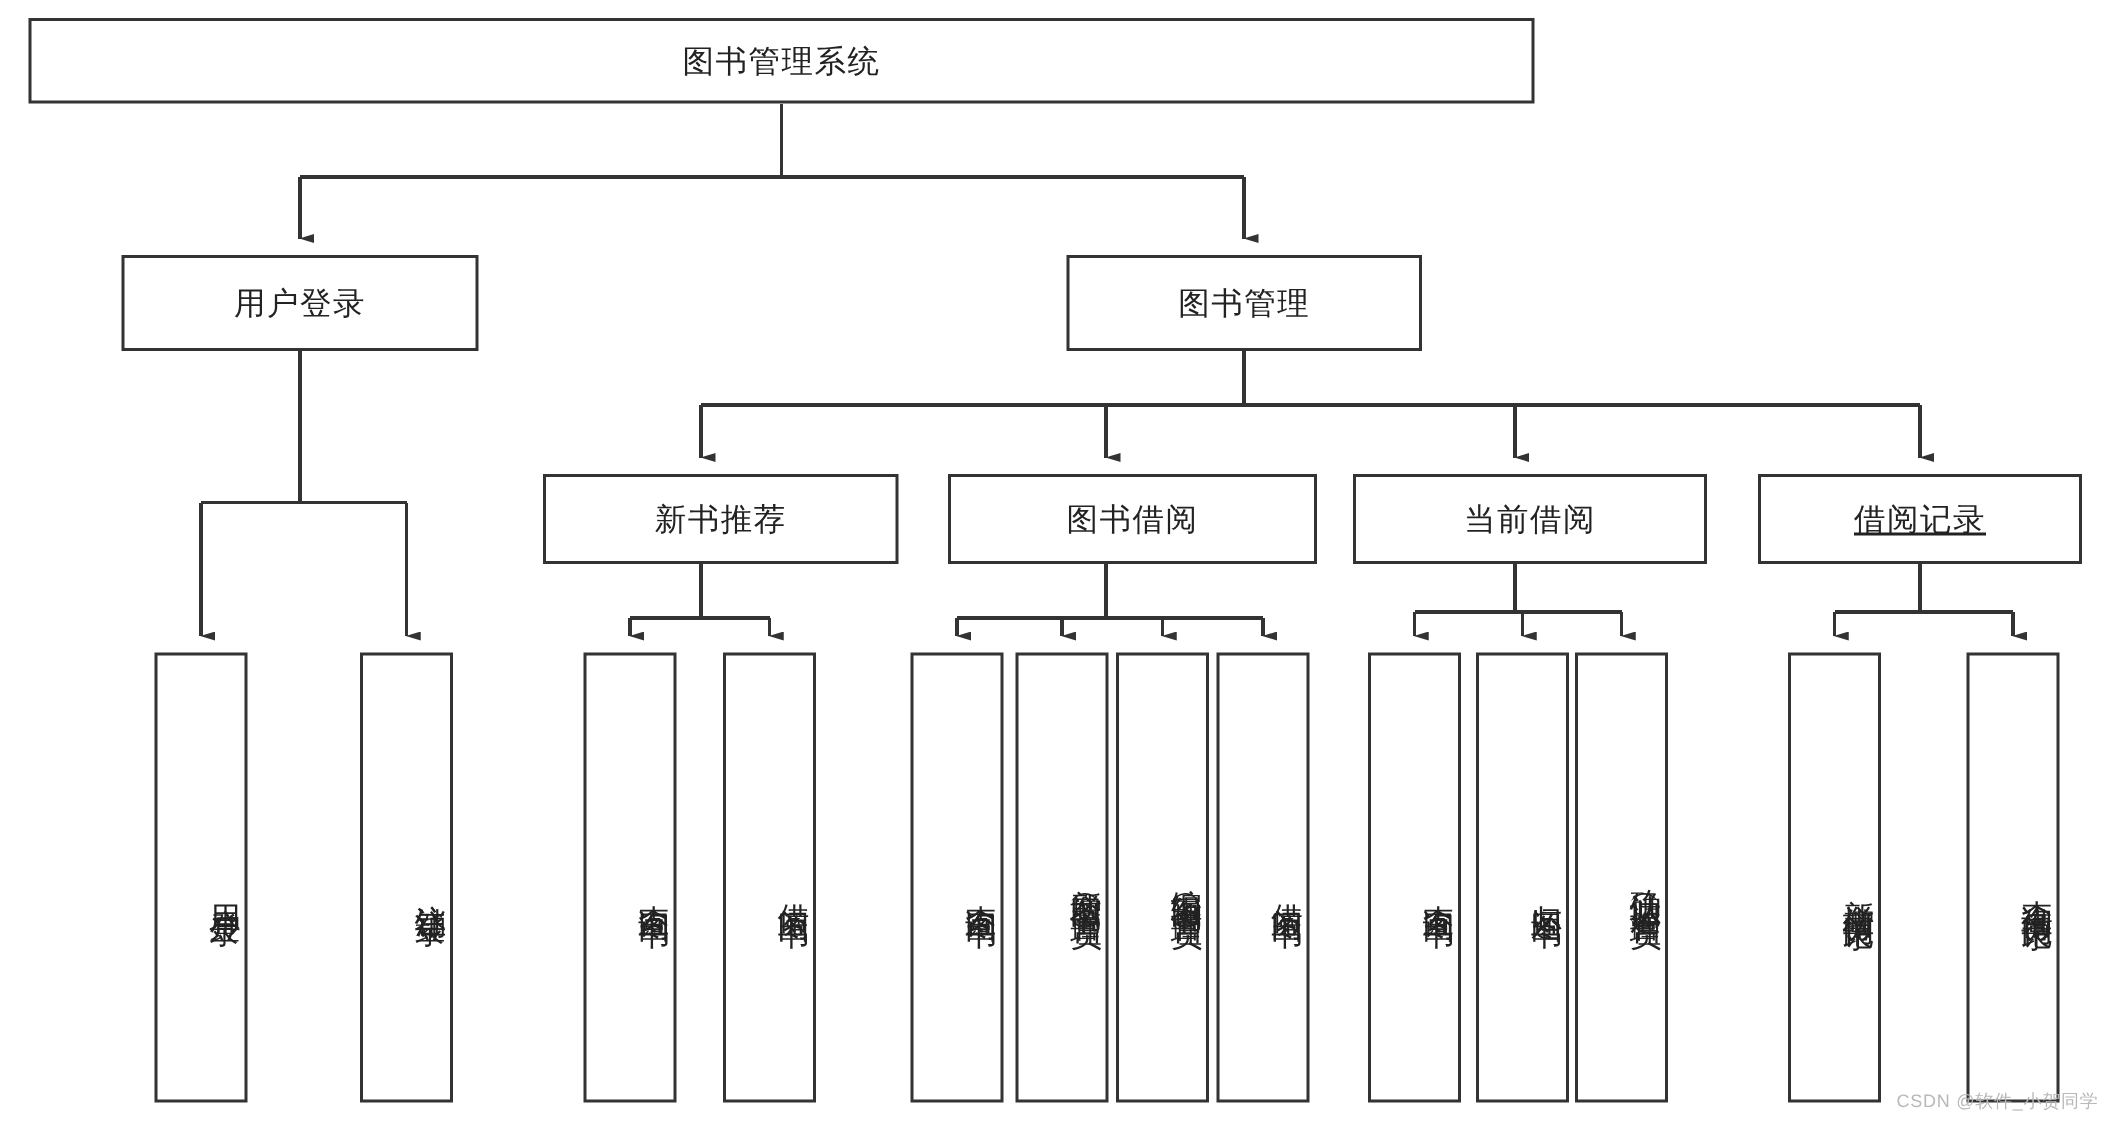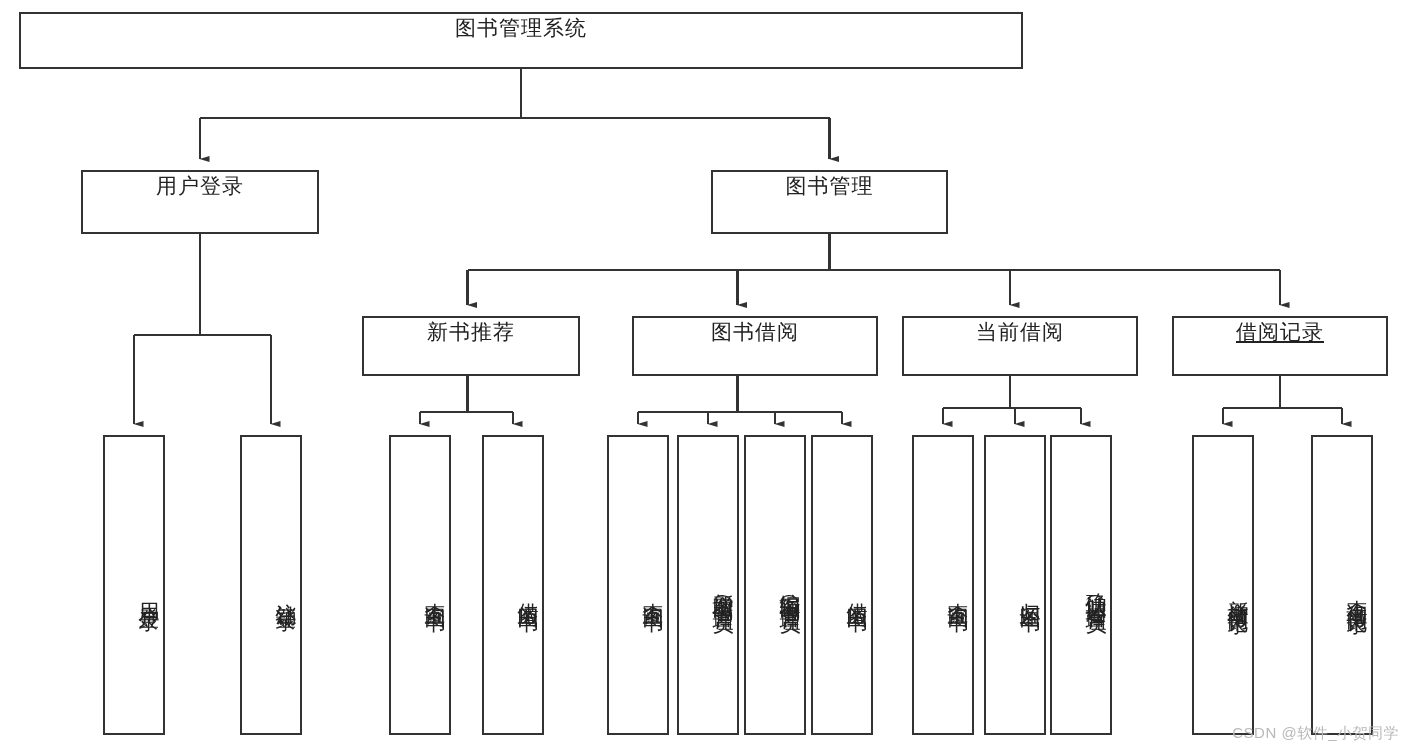--- a/index.html
+++ b/index.html
@@ -1,28 +1,28 @@
 <!DOCTYPE html>
 <html><head>
 <meta charset="utf-8">
 <style>
   html,body{margin:0;padding:0;background:#ffffff;}
   body{width:1405px;height:747px;overflow:hidden;
        font-family:"Liberation Sans","DejaVu Sans",sans-serif;}
   #stage{position:relative;width:1405px;height:747px;background:#fff;}
   svg#edges{position:absolute;left:0;top:0;width:1405px;height:747px;}
   .node{position:absolute;box-sizing:border-box;background:#ffffff;
-        border:2.5px solid #333333;display:flex;align-items:flex-start;
+        border:2.5px solid #333333;display:flex;align-items:center;
         justify-content:center;color:#222222;}
   .node.h{font-size:21px;letter-spacing:1px;}
   .node.v{writing-mode:vertical-rl;text-orientation:upright;
           font-size:21px;letter-spacing:3px;
           align-items:flex-start;justify-content:center;padding-top:14px;}
   .node.v.tall{padding-top:8px;}
-  .watermark{position:absolute;right:6px;bottom:4px;font-size:15px;
+  .watermark{position:absolute;right:6px;bottom:4px;font-size:12px;
              color:#b9b9b9;letter-spacing:0.5px;white-space:nowrap;}
 </style>
 </head>
 <body>
 
 <div id="stage">
 
   <svg id="edges" viewBox="0 0 1405 747">
     <defs>
       <marker id="arrow" markerWidth="10" markerHeight="11" refX="3" refY="9.5" orient="auto" markerUnits="userSpaceOnUse">
@@ -69,21 +69,21 @@
   <div id="nodes">
       <div class="node h" style="left: 19px; top: 12px; width: 1004px; height: 57px;">
         <span>图书管理系统</span>
       </div>
       <div class="node h" style="left: 81px; top: 170px; width: 238px; height: 64px;">
         <span>用户登录</span>
       </div>
       <div class="node h" style="left: 711px; top: 170px; width: 237px; height: 64px;">
         <span>图书管理</span>
       </div>
-      <div class="node h" style="left: 362px; top: 316px; width: 218px; height: 60px;">
+      <div class="node h" style="left: 362px; top: 316px; width: 237px; height: 60px;">
         <span>新书推荐</span>
       </div>
       <div class="node h" style="left: 632px; top: 316px; width: 246px; height: 60px;">
         <span>图书借阅</span>
       </div>
       <div class="node h" style="left: 902px; top: 316px; width: 236px; height: 60px;">
         <span>当前借阅</span>
       </div>
       <div class="node h" style="left: 1172px; top: 316px; width: 216px; height: 60px; text-decoration: underline;">
         <span>借阅记录</span>

